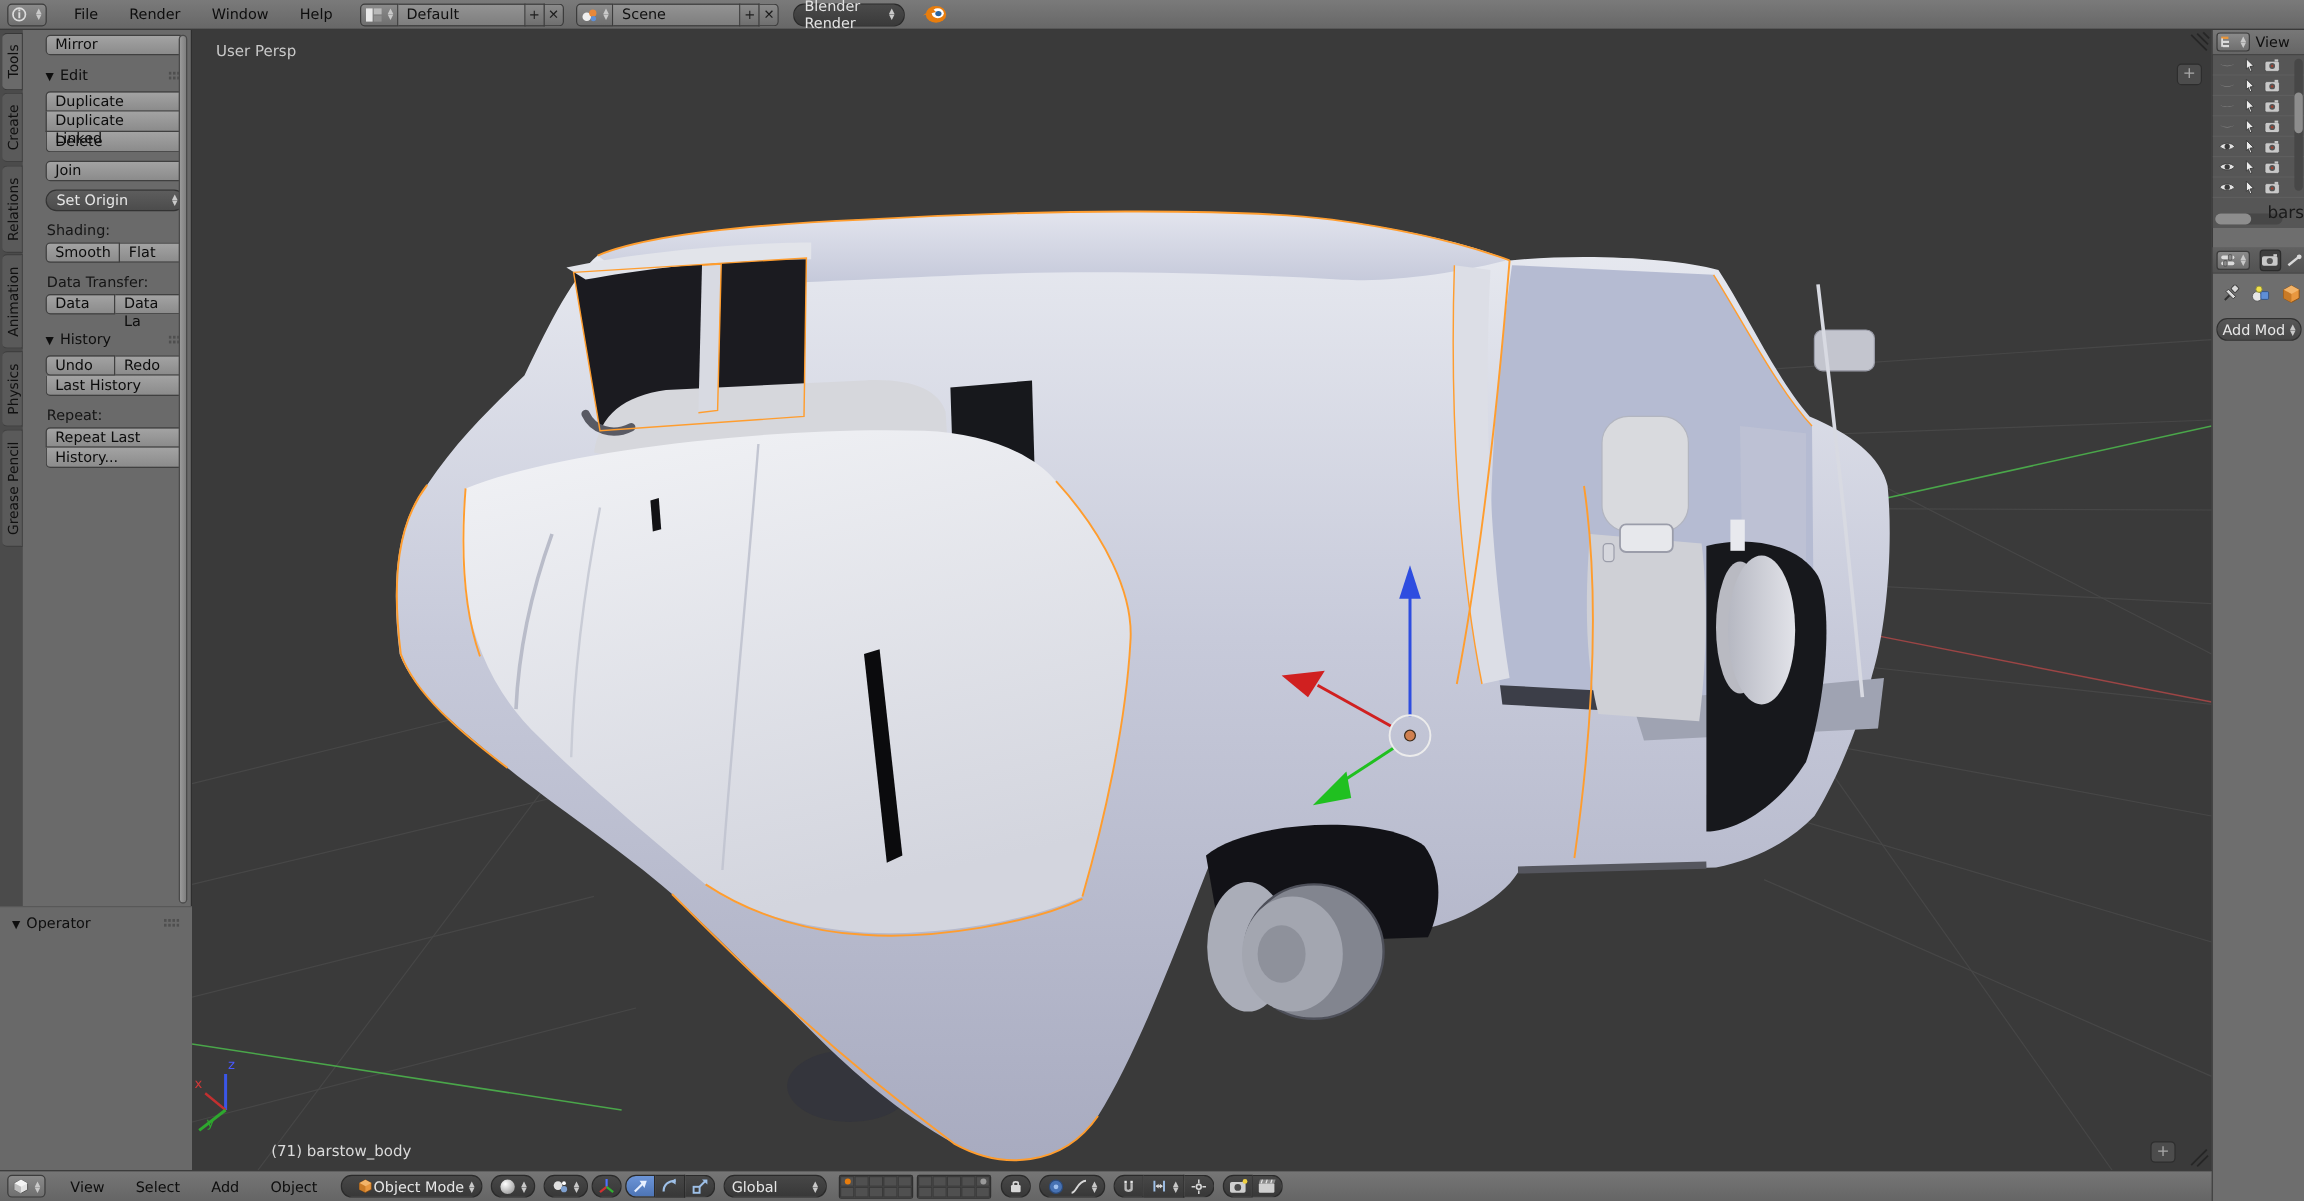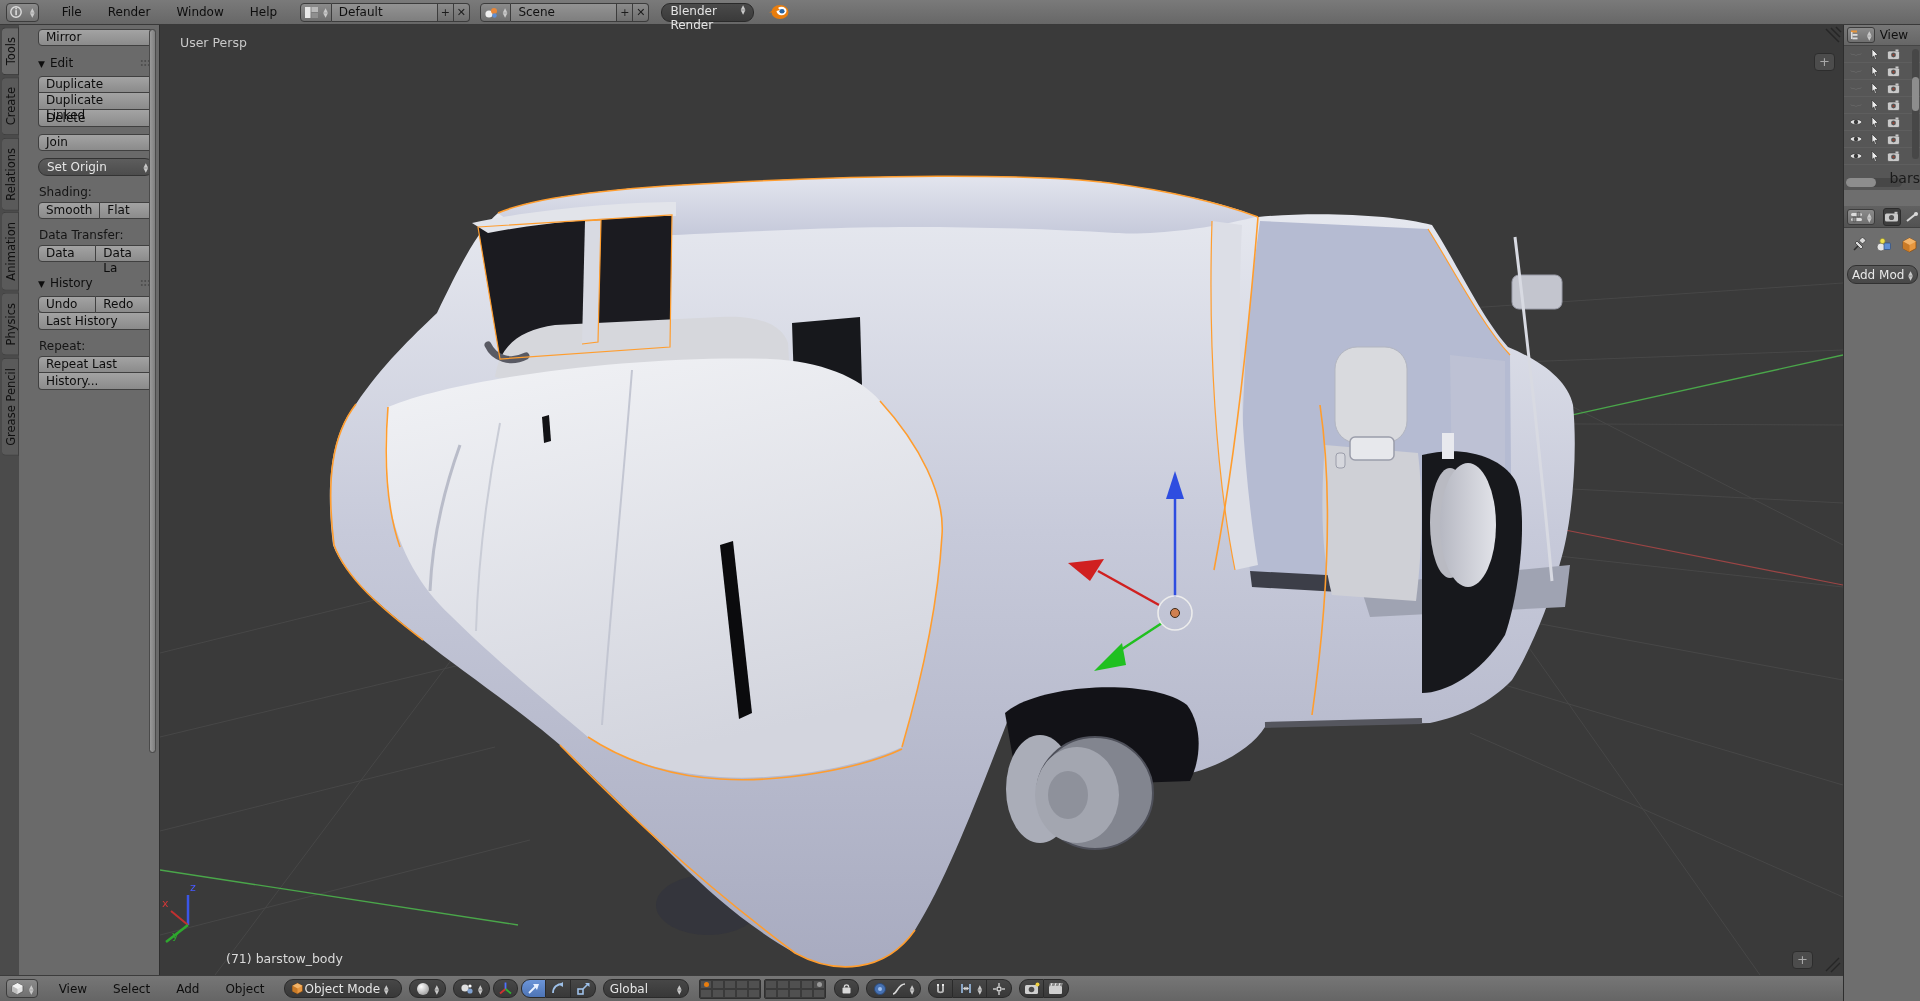--- a/index.html
+++ b/index.html
@@ -19,21 +19,21 @@
   #top-menus{display:flex;margin-left:10px}
   .menu-item{padding:0 13px;line-height:24px;color:#0d0d0d;cursor:pointer}
   .selector-group{display:flex;align-items:center;margin-left:10px}
   .selector-icon{height:19px;padding:0 3px;display:flex;align-items:center;background:linear-gradient(#8b8b8b,#6f6f6f);
               border:1px solid #3c3c3c;border-radius:4px 0 0 4px}
   .selector-field{height:19px;width:106px;display:flex;align-items:center;padding:0 7px;background:linear-gradient(#939393,#7e7e7e);
               border:1px solid #3c3c3c;border-left:none;color:#101010}
   .sq-btn{height:19px;width:16px;display:flex;align-items:center;justify-content:center;background:linear-gradient(#8b8b8b,#6f6f6f);
               border:1px solid #3c3c3c;border-left:none;color:#1c1c1c;font-size:11px;cursor:pointer}
   .sq-btn.last{border-radius:0 4px 4px 0}
-  .dark-drop{height:19px;display:flex;padding:0 8px;background:linear-gradient(#4a4a4a,#3a3a3a);
+  .dark-drop{height:19px;display:flex;align-items:center;padding:0 8px;background:linear-gradient(#4a4a4a,#3a3a3a);
               border:1px solid #2a2a2a;border-radius:9px;color:#e4e4e4;cursor:pointer}
   #stats{margin-left:8px;color:#141414;font-size:11.5px;white-space:nowrap}
 
   
   #tool-shelf{position:absolute;left:0;top:25px;width:160px;height:950px;background:#6a6a6a;border-right:1px solid #2e2e2e;z-index:20}
   #shelf-tabs{position:absolute;left:0;top:0;width:19px;height:950px;background:#4b4b4b}
   .shelf-tab{writing-mode:vertical-rl;transform:rotate(180deg);background:#5a5a5a;color:#101010;font-size:11.5px;
              padding:9px 2px;margin:2px 0 2px 0;border-radius:0 4px 4px 0;border:1px solid #404040;border-right:none;
              width:17px;margin-left:2px;cursor:pointer;display:block;text-align:center}
   .shelf-tab.active{background:#6a6a6a;border-color:#383838}
@@ -228,20 +228,26 @@
     <div class="btn-stack">
       <button class="shelf-btn">Repeat Last</button>
       <button class="shelf-btn">History...</button>
     </div>
   </div>
 
   <div id="shelf-scroll">
       <div class="thumb"></div>
     </div>
 
+  <div id="operator-panel">
+    <div class="panel-header">
+      <span><span class="tri">▼</span><span>Operator</span></span>
+      <span class="grip"></span>
+    </div>
+  </div>
 </div>
 
 <div id="viewport">
 <svg width="1683" height="950" viewBox="0 0 1683 950">
   <defs>
     <linearGradient id="bodyG" x1="0" y1="0" x2="0" y2="1">
       <stop offset="0" stop-color="#e9ebf1"></stop>
           <stop offset="0.45" stop-color="#c7cada"></stop>
           <stop offset="1" stop-color="#a8abc0"></stop>
     </linearGradient>
@@ -594,21 +600,21 @@
         <span>▼</span>
       </span>
   </button>
   <nav id="bottom-menus">
       <span class="menu-item">View</span>
       <span class="menu-item">Select</span>
       <span class="menu-item">Add</span>
       <span class="menu-item">Object</span>
     </nav>
 
-  <div class="widget" style="width:118px;justify-content:flex-start">
+  <div class="widget" style="width:118px;justify-content:flex-end">
     <svg width="13" height="13" viewBox="0 0 17 16">
       <path d="M8.5,1 L15,4.5 L15,11.5 L8.5,15 L2,11.5 L2,4.5 Z" fill="#e8973f" stroke="#7a4510" stroke-width="0.8"></path>
       <path d="M8.5,1 L15,4.5 L8.5,8 L2,4.5 Z" fill="#f3b469"></path>
         <path d="M8.5,8 L8.5,15 L2,11.5 L2,4.5 Z" fill="#c97a26"></path>
     </svg>
     <span>Object Mode</span>
     <span class="updown">
         <span>▲</span>
         <span>▼</span>
       </span>

